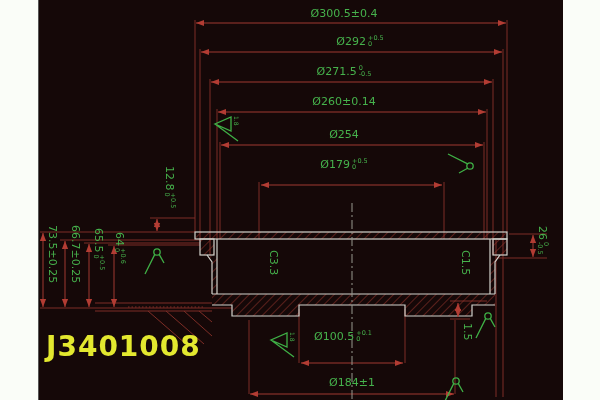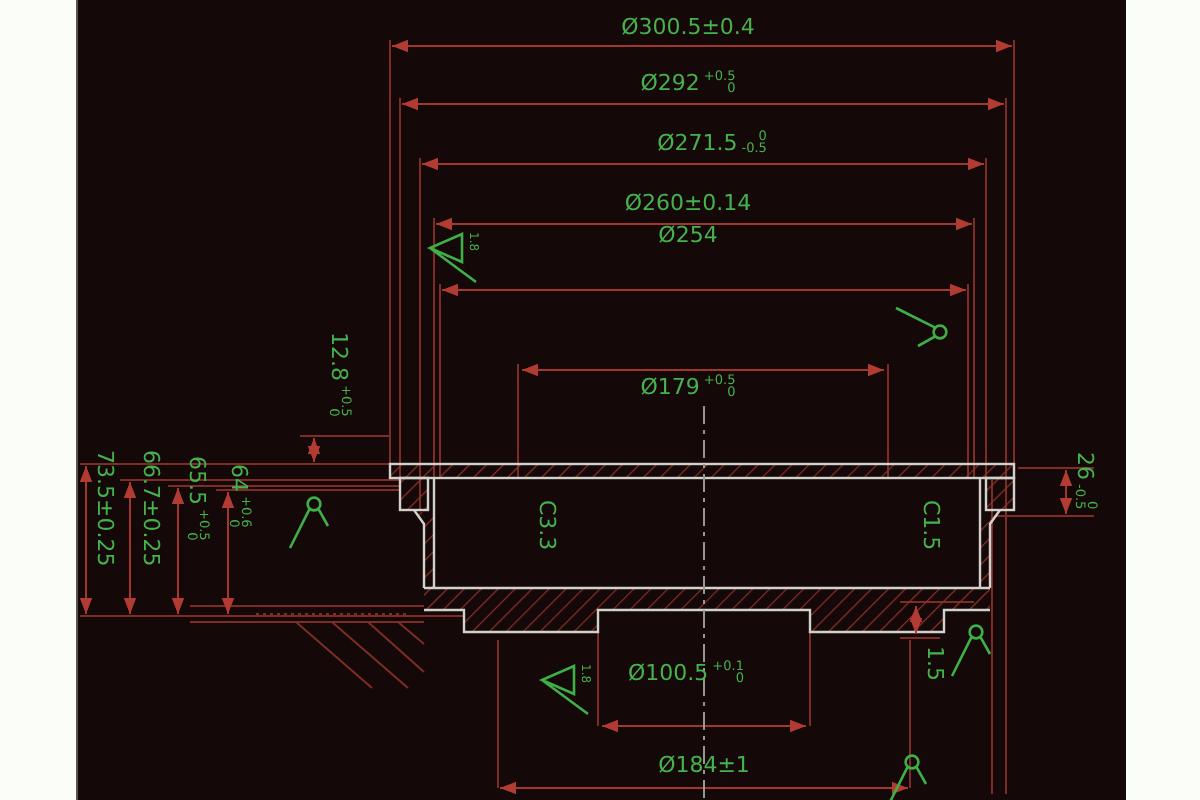--- a/index.html
+++ b/index.html
@@ -1,20 +1,19 @@
 <!DOCTYPE html>
 <html><head>
 <meta charset="utf-8">
 <style>
   html,body{margin:0;padding:0;}
   .canvas{
     position:relative;width:600px;height:400px;overflow:hidden;
     background:#fafdf8;
     font-family:"DejaVu Sans", sans-serif;
-    text-align:right;
   }
   .drawing-bg{position:absolute;left:38px;top:0;width:524px;height:400px;background:#150808;border-left:1px solid #555;}
   svg.layer{position:absolute;left:0;top:0;}
   
   .hlab,.vlab{
     position:absolute;color:#46b24c;font-size:11px;line-height:12px;
     display:flex;align-items:center;gap:2px;white-space:nowrap;z-index:5;
   }
   .hlab{transform:translateX(-50%);}
   .vlab{transform-origin:0 0;transform:rotate(90deg);height:13px;}
@@ -134,41 +133,41 @@
       <use href="#chk" transform="translate(157,252)"></use>
       <use href="#chk" transform="translate(470,166) rotate(90)"></use>
       <use href="#chk" transform="translate(488,316)"></use>
       <use href="#chk" transform="translate(456,381)"></use>
     </g>
   </svg>
 
   <div class="hlab" style="left:344px;top:8px">
       <span>Ø300.5±0.4</span>
     </div>
-  <div class="hlab" style="left:344px;top:36px">
+  <div class="hlab" style="left:360px;top:36px">
     <span>Ø292</span>
       <span class="tol">
         <i>+0.5</i>
         <i>0</i>
       </span>
   </div>
-  <div class="hlab" style="left:356px;top:66px">
+  <div class="hlab" style="left:344px;top:66px">
     <span>Ø271.5</span>
       <span class="tol">
         <i>0</i>
         <i>-0.5</i>
       </span>
   </div>
   <div class="hlab" style="left:344px;top:96px">
       <span>Ø260±0.14</span>
     </div>
-  <div class="hlab" style="left:344px;top:112px">
+  <div class="hlab" style="left:344px;top:129px">
       <span>Ø254</span>
     </div>
-  <div class="hlab" style="left:344px;top:188px">
+  <div class="hlab" style="left:344px;top:159px">
     <span>Ø179</span>
       <span class="tol">
         <i>+0.5</i>
         <i>0</i>
       </span>
   </div>
   <div class="hlab" style="left:343px;top:331px">
     <span>Ø100.5</span>
       <span class="tol">
         <i>+0.1</i>
@@ -219,13 +218,14 @@
   <div class="vlab" style="left:280px;top:250px">
       <span>C3.3</span>
     </div>
   <div class="vlab" style="left:472px;top:250px">
       <span>C1.5</span>
     </div>
 
   <div class="tiny-rough" style="left:239px;top:116px">1.8</div>
   <div class="tiny-rough" style="left:295px;top:332px">1.8</div>
 
+  <div class="part-number">J3401008</div>
 </div>
 
 </body></html>

